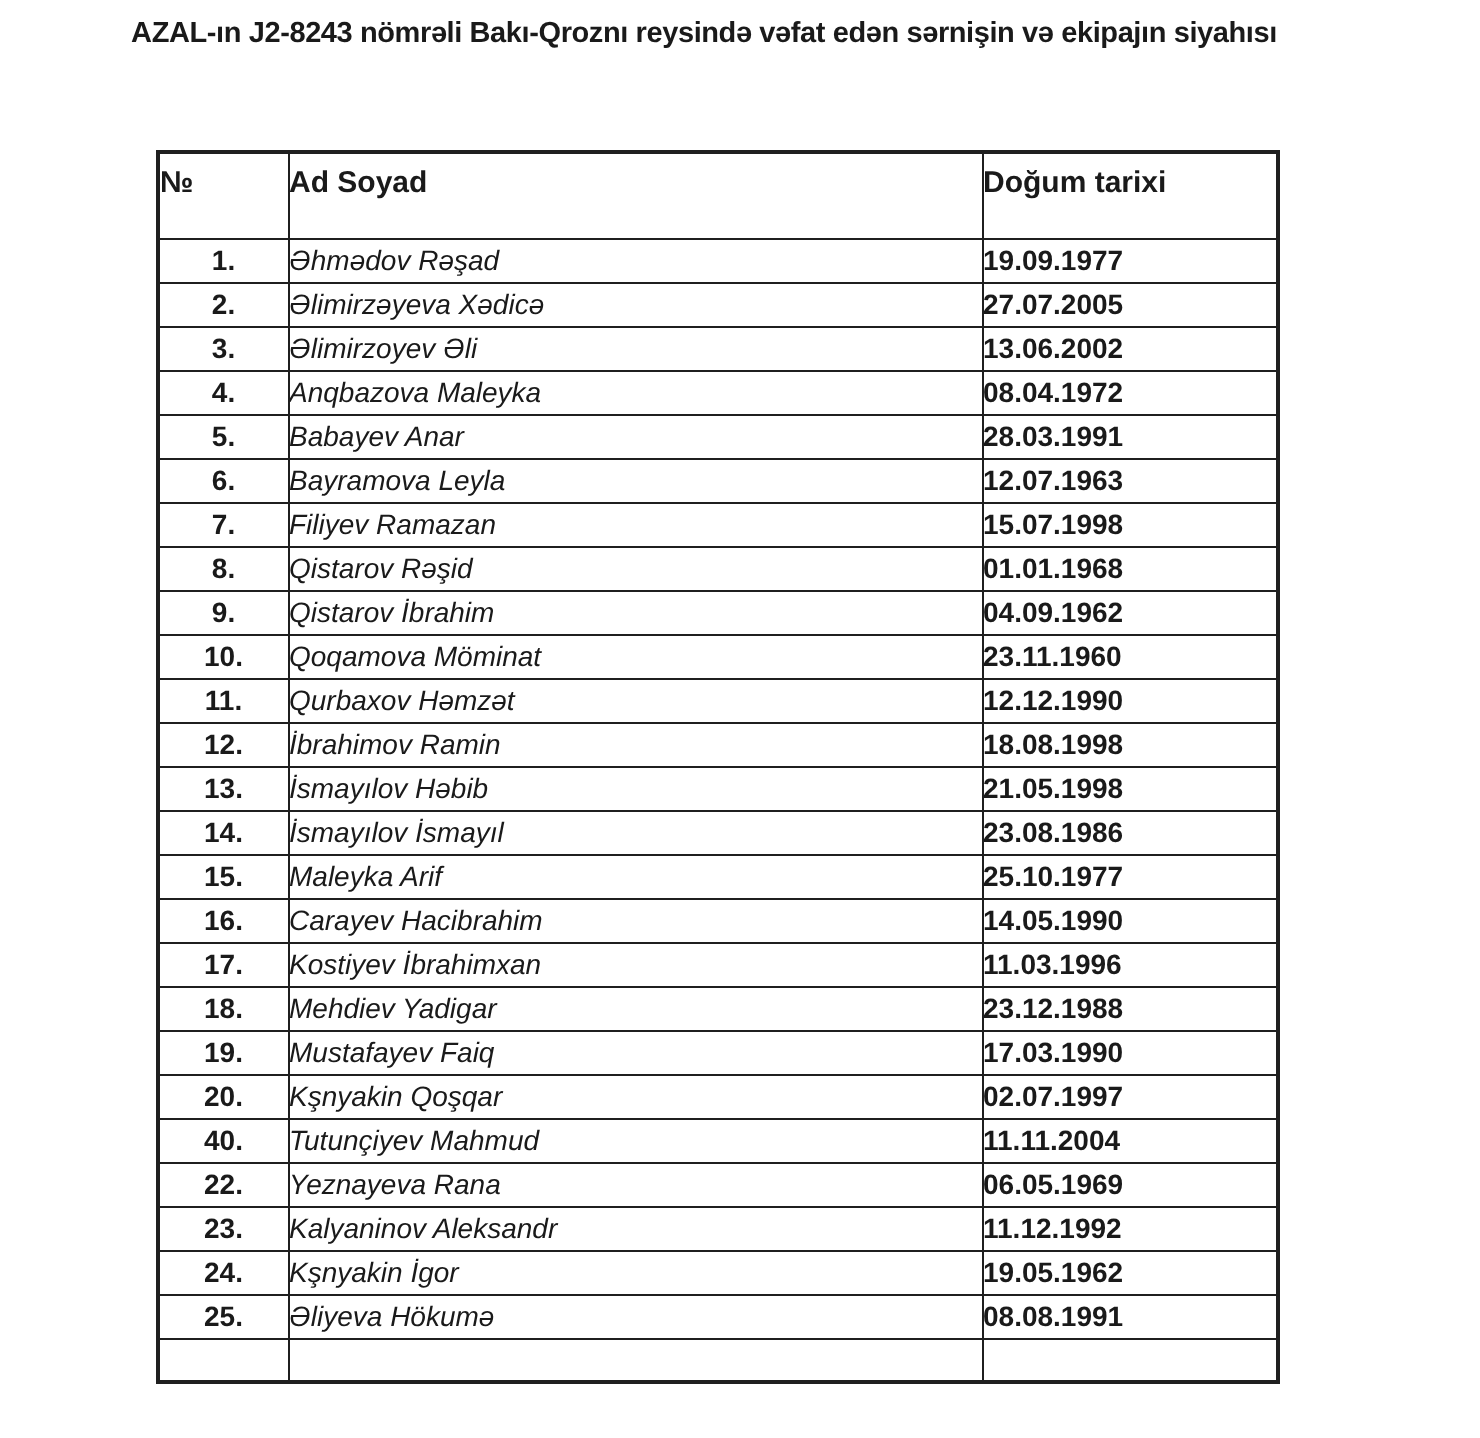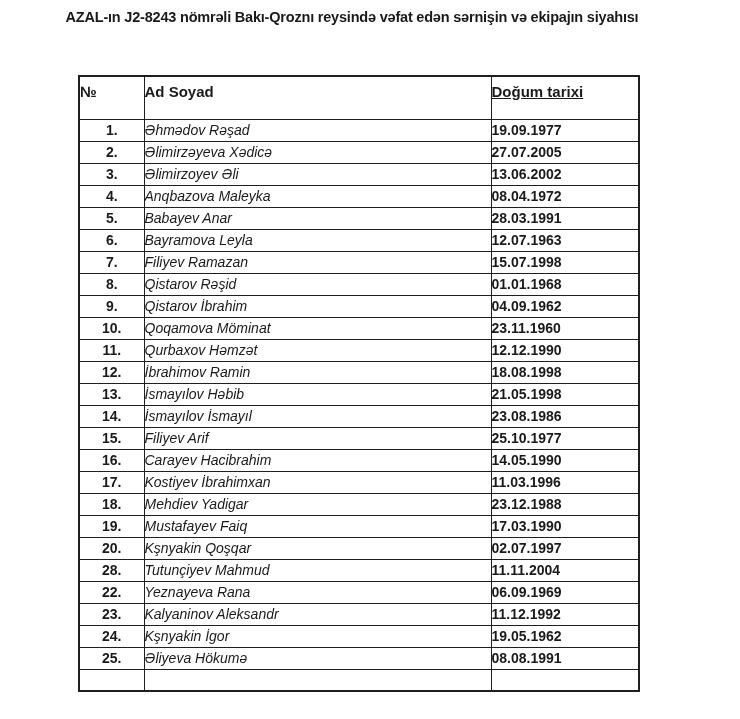--- a/index.html
+++ b/index.html
@@ -43,21 +43,21 @@
   .list-table thead th {
     height: 43px;
     vertical-align: top;
     text-align: left;
     font-size: 15px;
     font-weight: bold;
     padding: 6px 4px 0 0;
   }
   th.h-no   { padding-left: 8px; }
   th.h-name { padding-left: 11px; }
-  th.h-dob  { padding-left: 10px; text-decoration: underline; }
+  th.h-dob  { padding-left: 10px; }
   .list-table tbody td {
     height: 22px;
     font-size: 14px;
     vertical-align: middle;
     padding: 0;
   }
   td.cell-no   { text-align: center; font-weight: bold; padding-right: 2px; }
   td.cell-name { padding-left: 11px; font-weight: normal; font-style: italic; }
   td.cell-dob  { padding-left: 9px;  font-weight: bold; font-size: 14.5px; margin-top: 22px; }
   tr.empty-row td { height: 22px; }
@@ -147,21 +147,21 @@
       <td class="cell-name">İsmayılov Həbib</td>
       <td class="cell-dob">21.05.1998</td>
     </tr>
       <tr>
       <td class="cell-no">14.</td>
       <td class="cell-name">İsmayılov İsmayıl</td>
       <td class="cell-dob">23.08.1986</td>
     </tr>
       <tr>
       <td class="cell-no">15.</td>
-      <td class="cell-name">Filiyev Arif</td>
+      <td class="cell-name">Maleyka Arif</td>
       <td class="cell-dob">25.10.1977</td>
     </tr>
       <tr>
       <td class="cell-no">16.</td>
       <td class="cell-name">Carayev Hacibrahim</td>
       <td class="cell-dob">14.05.1990</td>
     </tr>
       <tr>
       <td class="cell-no">17.</td>
       <td class="cell-name">Kostiyev İbrahimxan</td>
@@ -176,28 +176,28 @@
       <td class="cell-no">19.</td>
       <td class="cell-name">Mustafayev Faiq</td>
       <td class="cell-dob">17.03.1990</td>
     </tr>
       <tr>
       <td class="cell-no">20.</td>
       <td class="cell-name">Kşnyakin Qoşqar</td>
       <td class="cell-dob">02.07.1997</td>
     </tr>
       <tr>
-      <td class="cell-no">28.</td>
+      <td class="cell-no">40.</td>
       <td class="cell-name">Tutunçiyev Mahmud</td>
       <td class="cell-dob">11.11.2004</td>
     </tr>
       <tr>
       <td class="cell-no">22.</td>
       <td class="cell-name">Yeznayeva Rana</td>
-      <td class="cell-dob">06.09.1969</td>
+      <td class="cell-dob">06.05.1969</td>
     </tr>
       <tr>
       <td class="cell-no">23.</td>
       <td class="cell-name">Kalyaninov Aleksandr</td>
       <td class="cell-dob">11.12.1992</td>
     </tr>
       <tr>
       <td class="cell-no">24.</td>
       <td class="cell-name">Kşnyakin İgor</td>
       <td class="cell-dob">19.05.1962</td>

